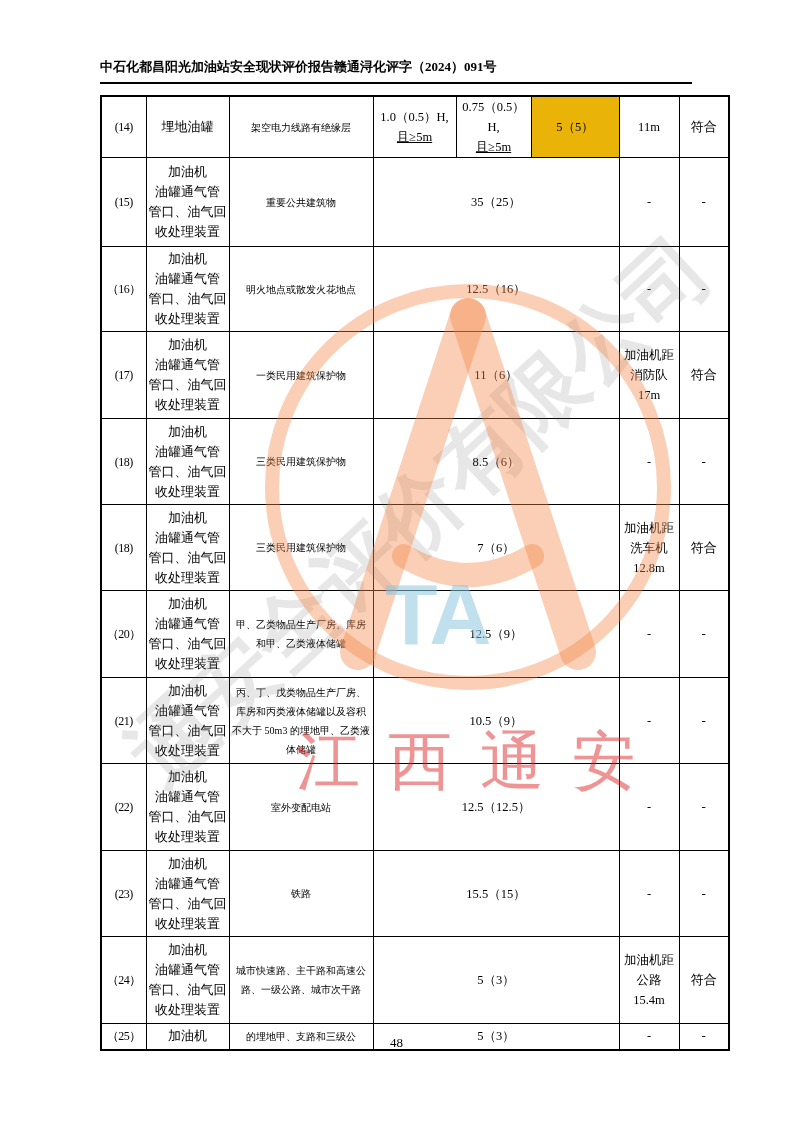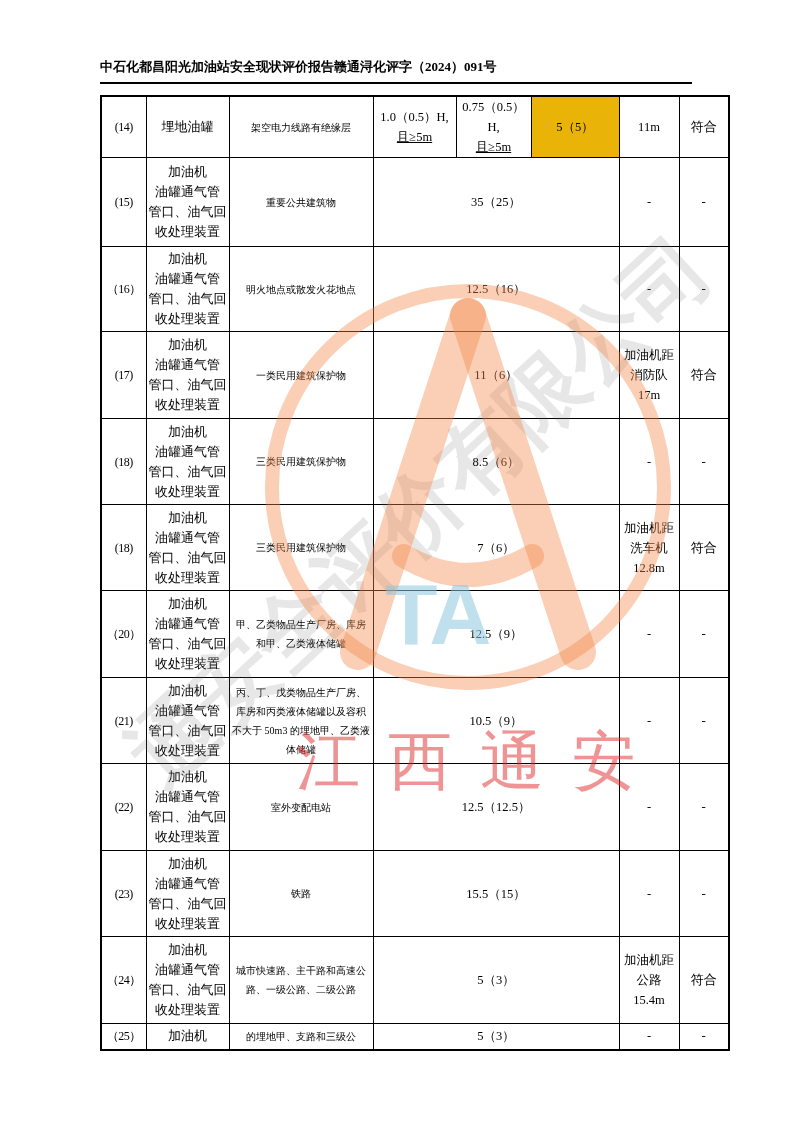--- a/index.html
+++ b/index.html
@@ -199,21 +199,21 @@
       <td class="val" colspan="3">15.5（15）</td>
       <td class="val pre">-</td>
       <td>-</td>
     </tr>
     <tr style="height:87px">
       <td class="num">（24）</td>
       <td class="pre">加油机
 油罐通气管
 管口、油气回
 收处理装置</td>
-      <td class="target">城市快速路、主干路和高速公路、一级公路、二级公路</td>
+      <td class="target">城市快速路、主干路和高速公路、一级公路、城市次干路</td>
       <td class="val" colspan="3">5（3）</td>
       <td class="val pre">加油机距
 公路
 15.4m</td>
       <td>符合</td>
     </tr>
     <tr style="height:26px">
       <td class="num">（25）</td>
       <td class="pre">加油机</td>
       <td class="target">的埋地甲、支路和三级公</td>
@@ -231,14 +231,15 @@
         <circle cx="468" cy="487" r="196" stroke-width="14"></circle>
         <path d="M468 316 L358 652" stroke-width="36"></path>
         <path d="M468 316 L578 652" stroke-width="36"></path>
         <path d="M404 556 Q468 594 532 556" stroke-width="24"></path>
       </g>
     </svg>
     <div class="wm-ta">TA</div>
     <div class="wm-red">江西通安</div>
   </div>
 
+  <div class="page-number">48</div>
 
 </div>
 
 </body></html>

